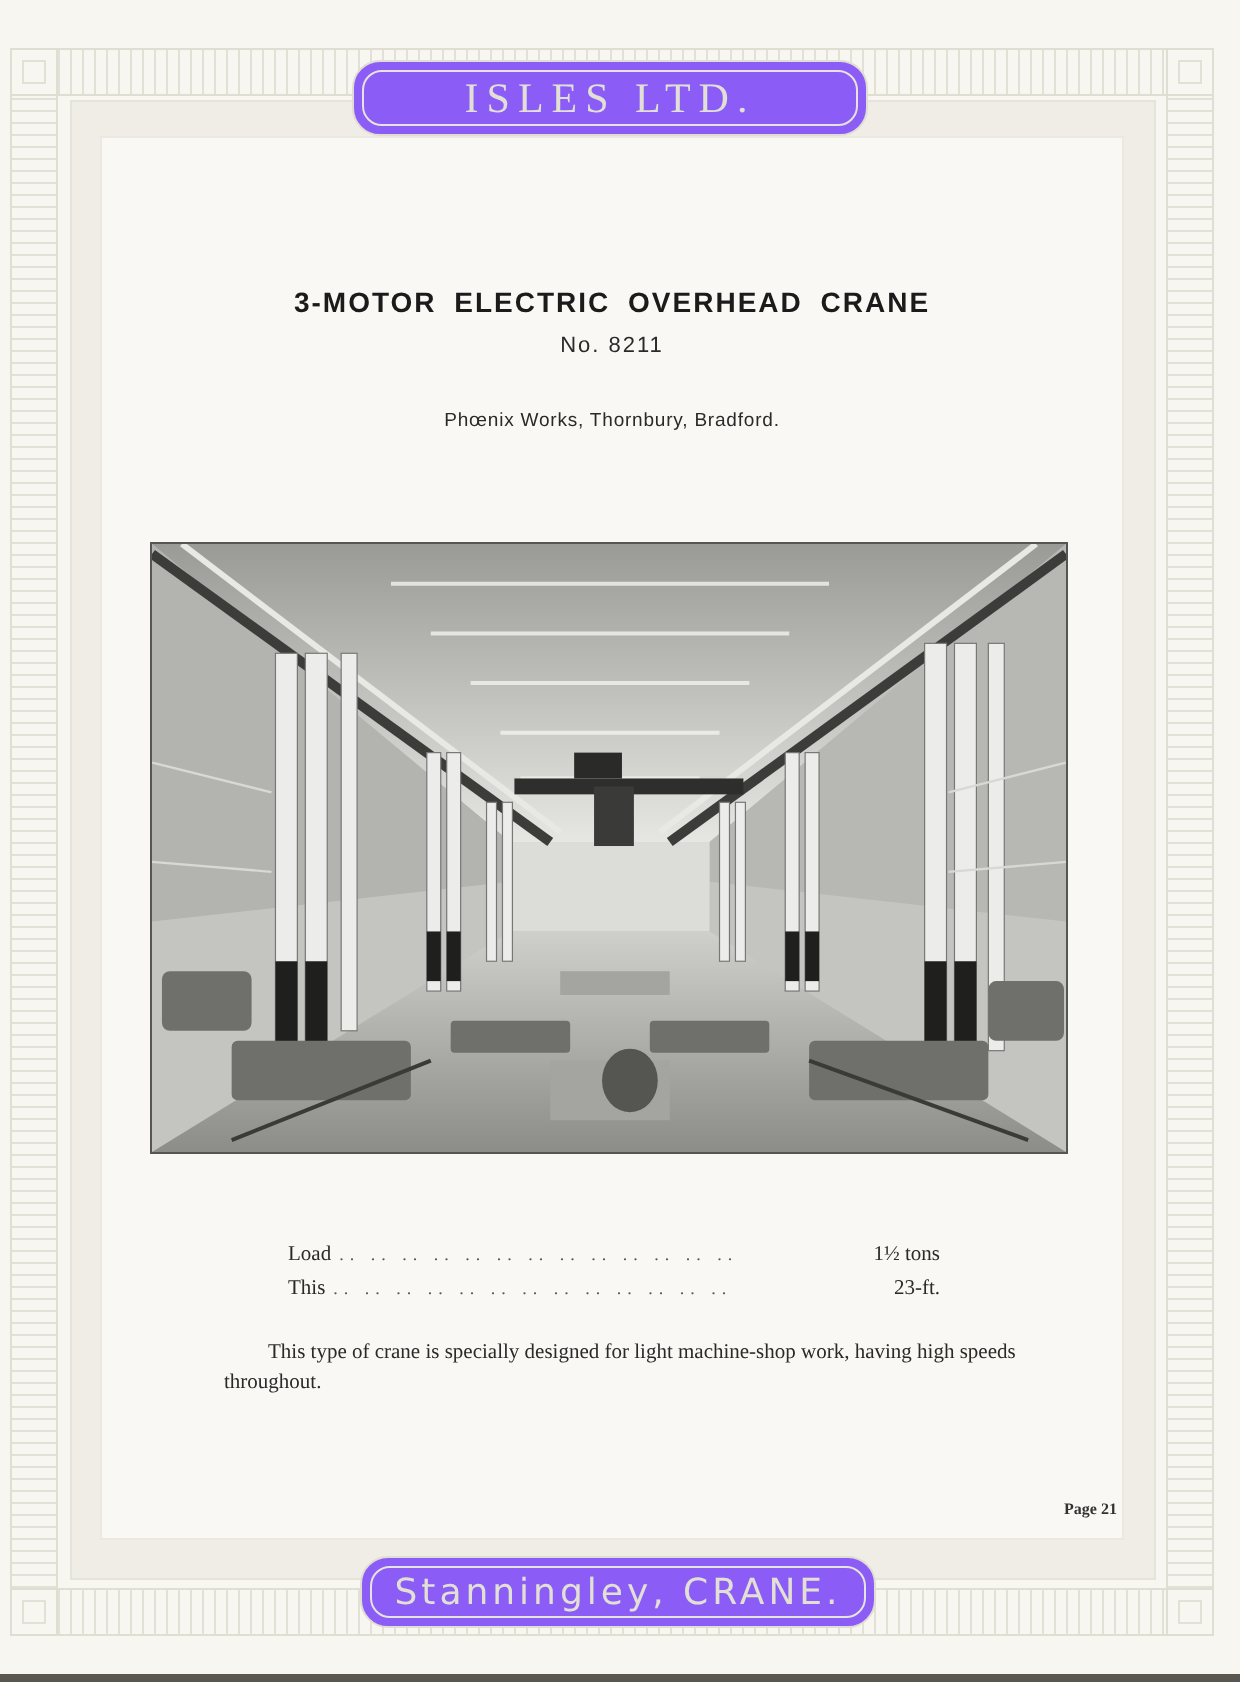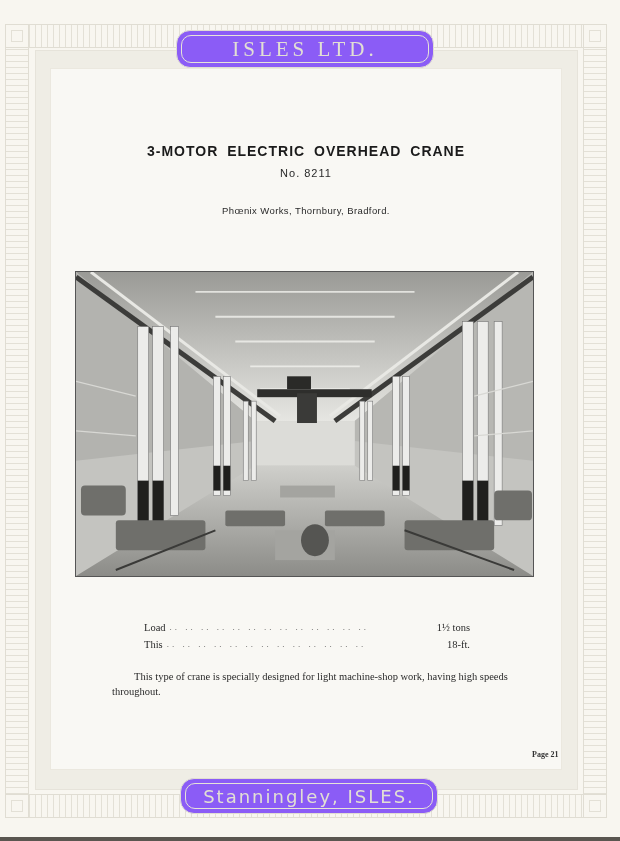--- a/index.html
+++ b/index.html
@@ -77,21 +77,21 @@
   <div class="corner" style="left:5px;top:794px;"></div>
   <div class="corner" style="left:583px;top:794px;"></div>
 
   <div class="tint-frame"></div>
   <div class="inner-panel"></div>
 
   <div class="cartouche cartouche-top">
     <span style="position:relative;">ISLES LTD.</span>
   </div>
   <div class="cartouche cartouche-bottom">
-    <span style="position:relative;">Stanningley, ISLES.</span>
+    <span style="position:relative;">Stanningley, CRANE.</span>
   </div>
 
   <div class="title">3-MOTOR ELECTRIC OVERHEAD CRANE</div>
   <div class="subtitle">No. 8211</div>
   <div class="intro">
     <div>Phœnix Works, Thornbury, Bradford.</div>
   </div>
 
   <div class="photo" title="Machine shop interior with overhead travelling crane">
     <svg viewBox="0 0 459 306" preserveAspectRatio="none">
@@ -193,21 +193,21 @@
 
   <div class="specs">
     <div class="spec-row">
       <span class="spec-label">Load</span>
       <span class="spec-dots">.. .. .. .. .. .. .. .. .. .. .. .. ..</span>
       <span class="spec-value">1½ tons</span>
     </div>
     <div class="spec-row">
       <span class="spec-label">This</span>
       <span class="spec-dots">.. .. .. .. .. .. .. .. .. .. .. .. ..</span>
-      <span class="spec-value">18-ft.</span>
+      <span class="spec-value">23-ft.</span>
     </div>
   </div>
 
   <div class="description">This type of crane is specially designed for light machine-shop work, having high speeds throughout.</div>
 
   <div class="page-number">Page 21</div>
 
   <div class="bottom-strip"></div>
 </div>
 

